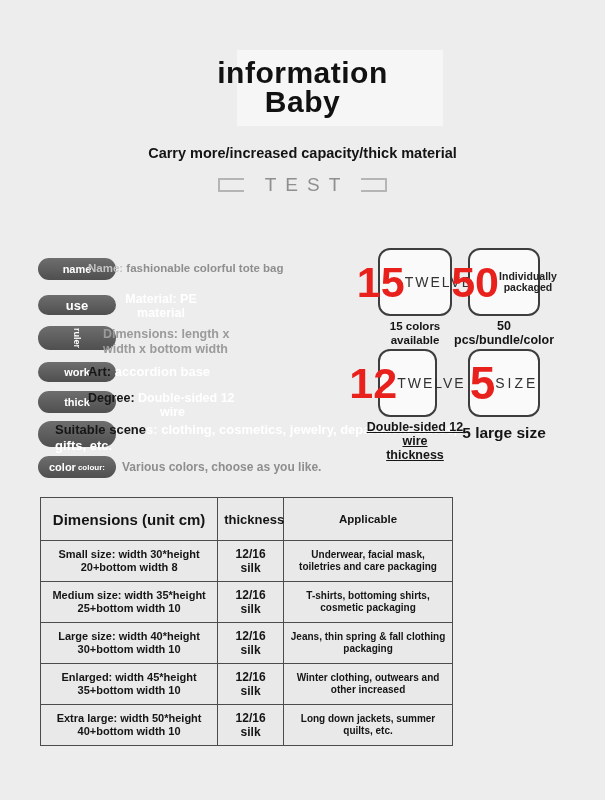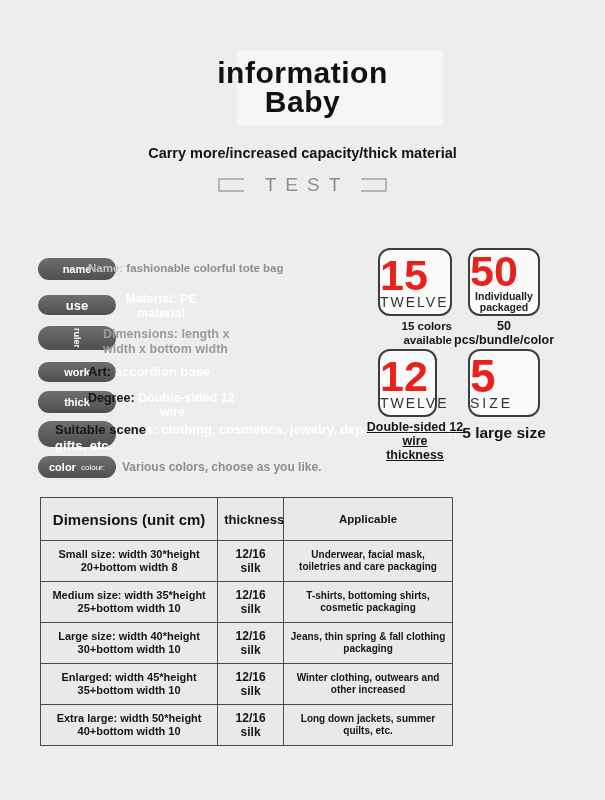--- a/index.html
+++ b/index.html
@@ -15,26 +15,26 @@
   .bracket.left{border-right:none;}
   .bracket.right{border-left:none;}
   .test-text{font-size:19px;color:#8f8f8f;letter-spacing:9px;padding-left:9px;}
 
   
   .info-row{position:absolute;left:0;width:605px;}
   .pill{position:absolute;left:38px;width:78px;background:linear-gradient(180deg,#6e6e6e,#4f4f4f);border-radius:13px;color:#fff;display:flex;align-items:center;justify-content:center;font-size:11px;font-weight:700;}
   .pill.h22{height:22px;} .pill.h20{height:20px;} .pill.h24{height:24px;} .pill.h26{height:26px;}
   .pill .rot{transform:rotate(90deg);font-size:9px;}
   .pill.split{justify-content:space-between;padding:0 11px;box-sizing:border-box;}
-  .pill .small{font-size:8px;font-weight:400;}
+  .pill .small{font-size:8px;font-weight:700;}
   .desc{position:absolute;font-size:12px;font-weight:600;}
   .d-gray{color:#8e8e8e;} .d-lgray{color:#c3c3c3;} .d-white{color:#fff;font-weight:700;} .d-dark{color:#161616;font-weight:800;} .d-mgray{color:#9b9b9b;}
 
   
-  .badge-box{position:absolute;background:#fafafa;border:2px solid #3d3d3d;border-radius:12px;display:flex;flex-direction:column;justify-content:center;box-sizing:border-box;}
+  .badge-box{position:absolute;background:#fafafa;border:2px solid #3d3d3d;border-radius:12px;display:flex;align-items:center;justify-content:center;box-sizing:border-box;}
   .badge-num{font-size:43px;font-weight:700;color:#e8211d;line-height:40px;}
   .badge-word{font-size:14px;letter-spacing:2px;color:#333;font-weight:500;line-height:15px;}
   .badge-inner{font-size:10.5px;font-weight:700;color:#222;line-height:11px;text-align:center;}
   .badge-cap{position:absolute;text-align:center;font-size:11.5px;font-weight:700;color:#151515;line-height:13.5px;}
 
   
   table.spec{position:absolute;left:40px;top:497px;width:413px;border-collapse:collapse;table-layout:fixed;}
   table.spec th, table.spec td{border:1.6px solid #4c4c4c;background:#e9e9e9;text-align:center;vertical-align:middle;color:#151515;padding:2px 6px;}
   col.c1{width:43%;} col.c2{width:16%;} col.c3{width:41%;}
   th.hdim{font-size:15px;font-weight:700;height:38px;}
@@ -124,21 +124,21 @@
       <span>color</span>
       <span class="small">colour:</span>
     </div>
     <div class="desc d-gray" style="left:122px;top:4px;font-size:12px;">Various colors, choose as you like.</div>
   </div>
 
   <div class="badge-box" style="left:378px;top:248px;width:74px;height:68px;">
     <div class="badge-num">15</div>
     <div class="badge-word">TWELVE</div>
   </div>
-  <div class="badge-cap" style="left:378px;top:320px;width:74px;text-align:right;">
+  <div class="badge-cap" style="left:378px;top:320px;width:74px;">
     <div>15 colors</div>
     <div>available</div>
   </div>
 
   <div class="badge-box" style="left:468px;top:248px;width:72px;height:68px;">
     <div class="badge-num">50</div>
     <div class="badge-inner">
       <div>Individually</div>
       <div>packaged</div>
     </div>

